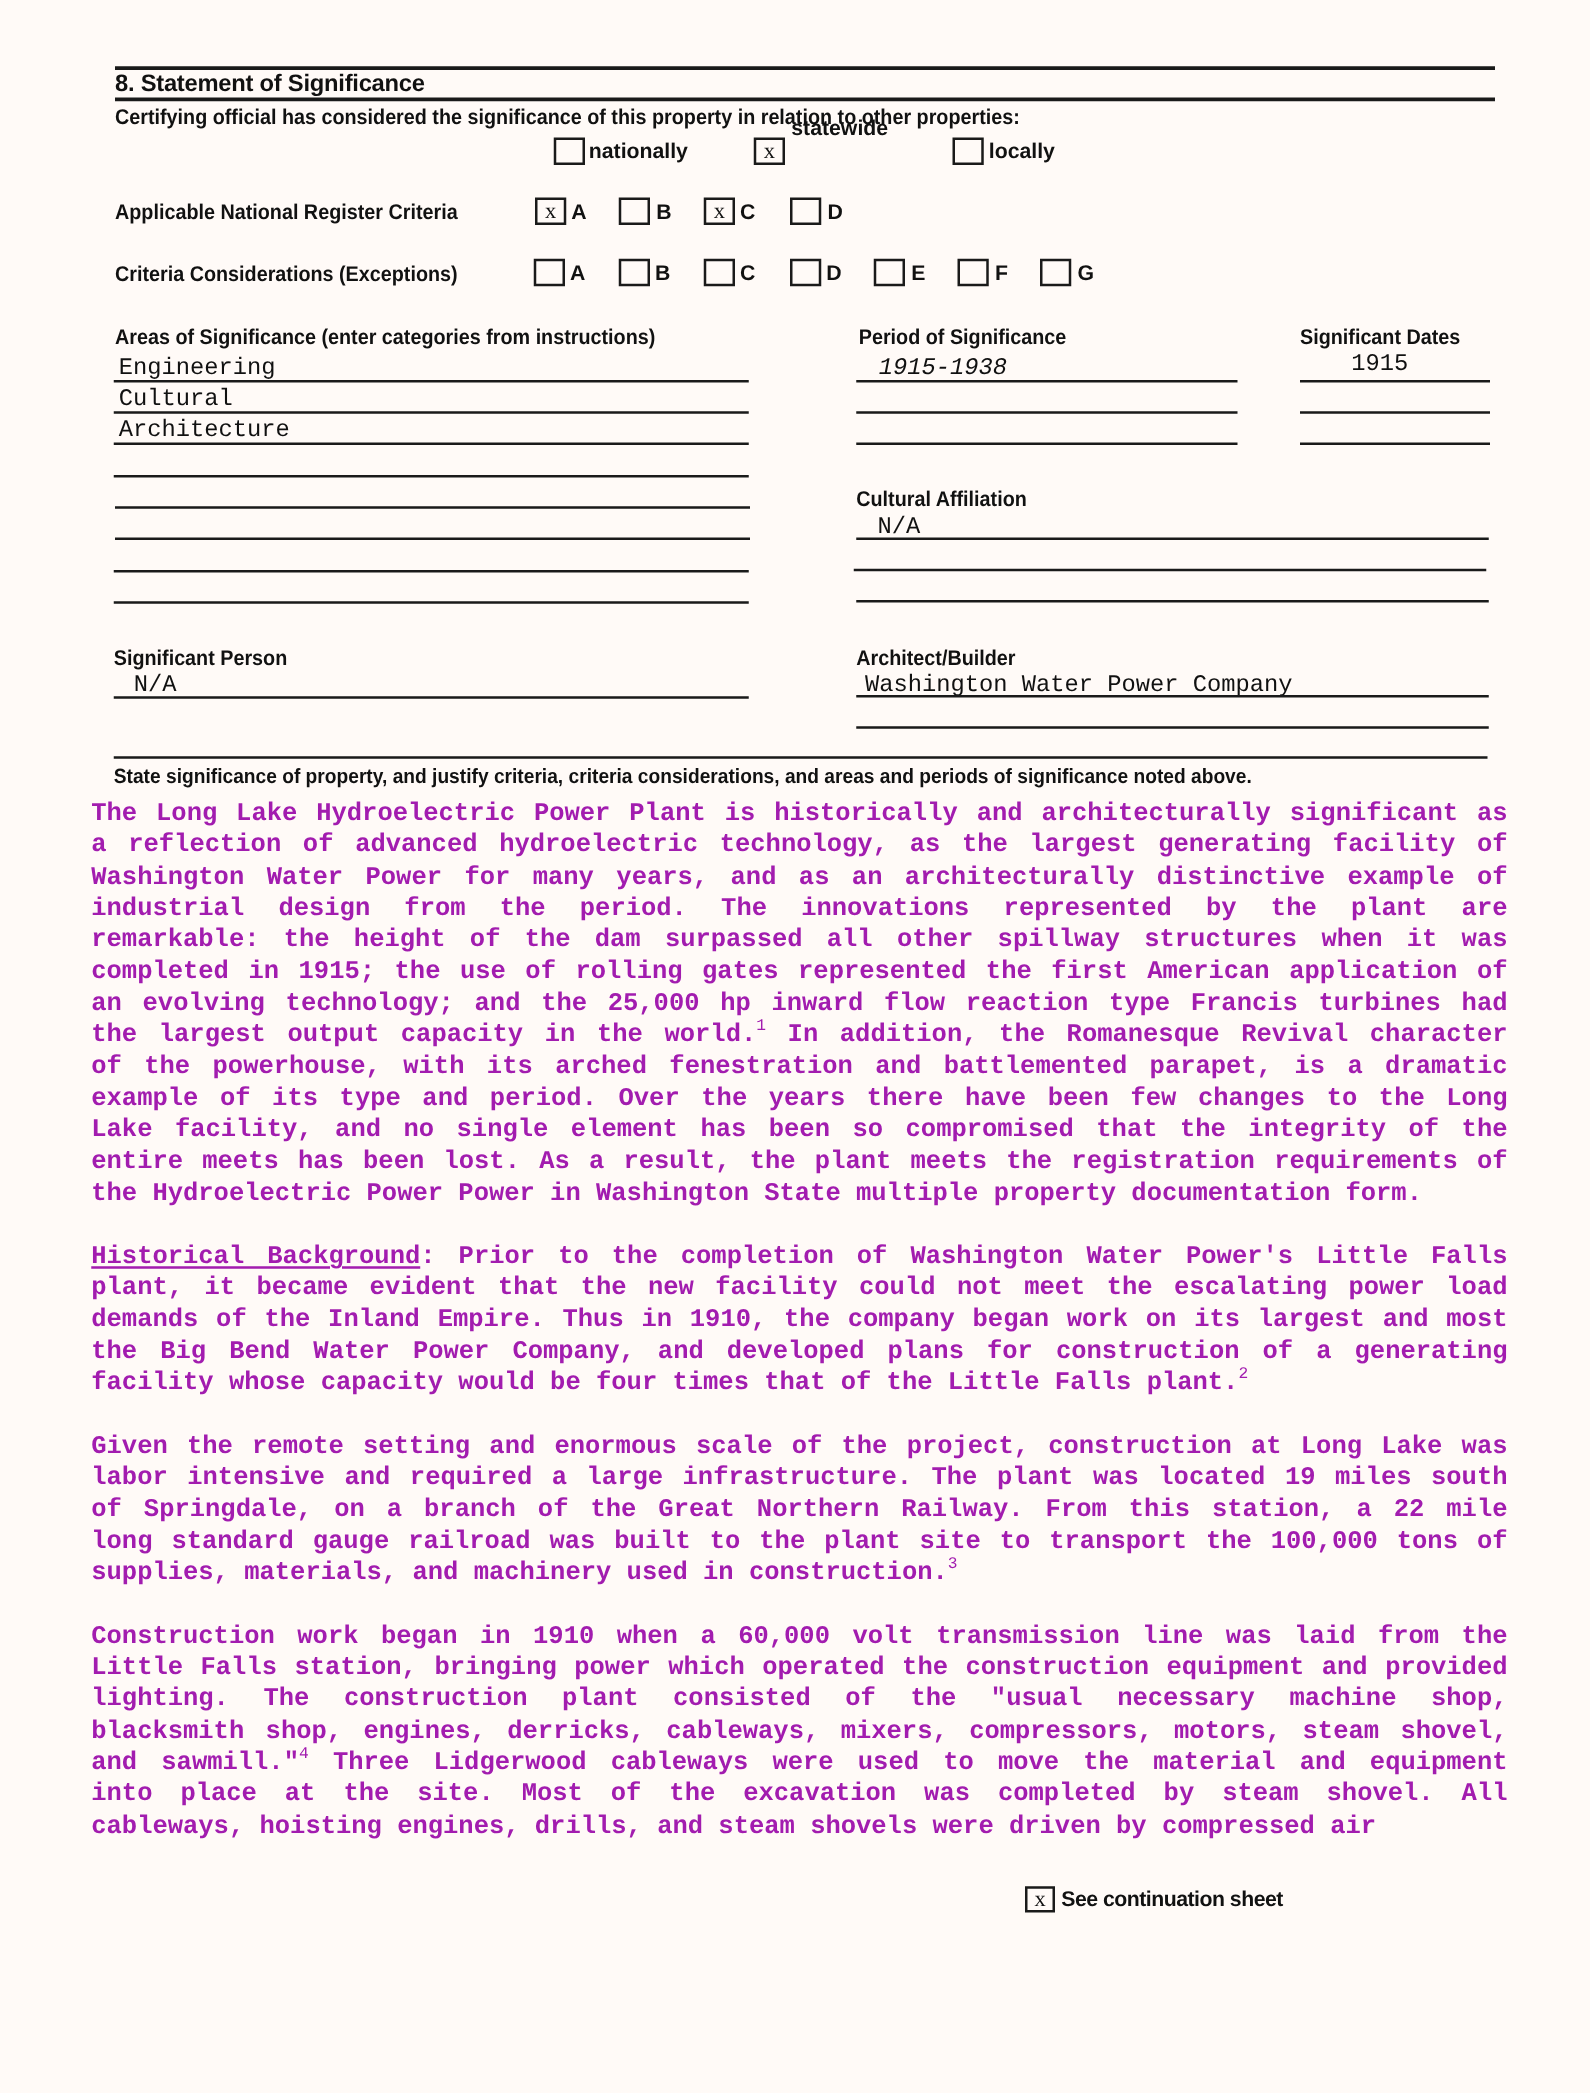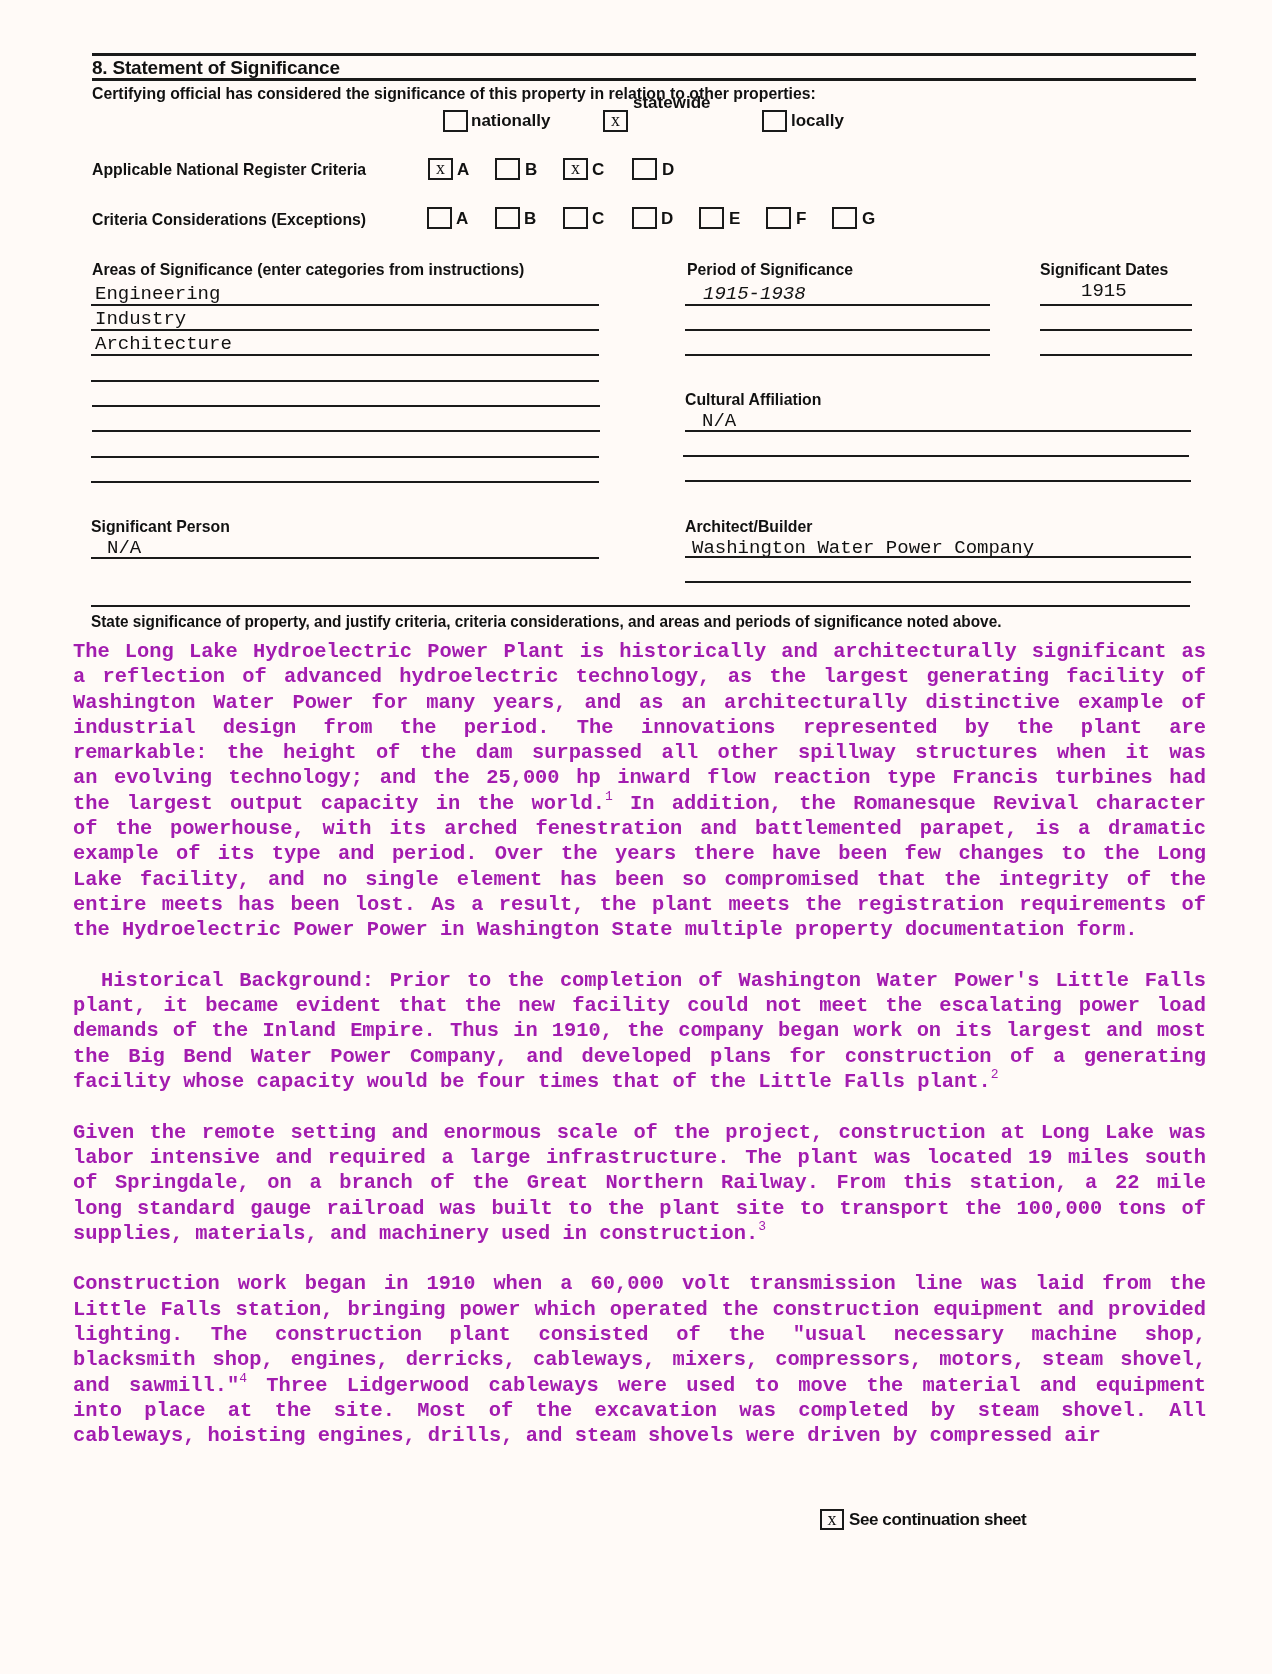--- a/index.html
+++ b/index.html
@@ -13,21 +13,21 @@
   .hdr { font-size: 19px; font-weight: bold; }
   .lbl { font-size: 17px; font-weight: bold; white-space: nowrap; transform: scaleX(0.93); transform-origin: left center; }
   .mono { font-family: "Liberation Mono", monospace; font-size: 19px; white-space: nowrap; color: #111; }
   .cb { position: absolute; width: 25px; height: 22px; border: 2px solid #1a1a1a; font-family: "Liberation Serif", serif; font-size: 18px; line-height: 17px; text-align: center; }
   .cb-lbl { position: absolute; font-size: 17px; font-weight: bold; white-space: nowrap; }
   .body-text { position: absolute; left: 73px; width: 1133px; font-family: "Liberation Mono", monospace; font-weight: bold; font-size: 20.4px; line-height: 25.3px; text-align: justify; color: #a21caf; }
   .body-text .ln { display: block; height: 25.3px; white-space: nowrap; text-align: justify; text-align-last: justify; overflow: visible; }
   .body-text .ln.last { text-align-last: left; }
   .body-text .blank { display: block; height: 25.3px; }
   sup { font-size: 13px; vertical-align: 9px; line-height: 0; font-weight: normal; }
-  .u { text-underline-offset: 3px; margin-left: 28px; }
+  .u { text-decoration: underline; text-underline-offset: 3px; }
 </style>
 </head>
 <body>
 
 <div class="rule thick" style="left:92px; top:53px; width:1104px;"></div>
 <div class="abs sans hdr" style="left:92px; top:57px;">8. Statement of Significance</div>
 <div class="rule thick" style="left:92px; top:78px; width:1104px;"></div>
 <div class="abs lbl" style="left:92px; top:84px;">Certifying official has considered the significance of this property in relation to other properties:</div>
 
 <div>
@@ -66,21 +66,21 @@
   <div class="cb" style="left:766px; top:207px;"></div>
   <div class="cb-lbl" style="left:796px; top:209px;">F</div>
   <div class="cb" style="left:832px; top:207px;"></div>
   <div class="cb-lbl" style="left:862px; top:209px;">G</div>
 </div>
 
 <div class="abs lbl" style="left:92px; top:260px;">Areas of Significance (enter categories from instructions)</div>
 <div>
   <div class="abs mono" style="left:95px; top:283px;">Engineering</div>
   <div class="rule thin" style="left:91px; top:304px; width:508px;"></div>
-  <div class="abs mono" style="left:95px; top:308px;">Industry</div>
+  <div class="abs mono" style="left:95px; top:308px;">Cultural</div>
   <div class="rule thin" style="left:91px; top:329px; width:508px;"></div>
   <div class="abs mono" style="left:95px; top:333px;">Architecture</div>
   <div class="rule thin" style="left:91px; top:354px; width:508px;"></div>
   <div class="rule thin" style="left:91px; top:380px; width:508px;"></div>
   <div class="rule thin" style="left:92px; top:405px; width:508px;"></div>
   <div class="rule thin" style="left:92px; top:430px; width:508px;"></div>
   <div class="rule thin" style="left:91px; top:456px; width:508px;"></div>
   <div class="rule thin" style="left:91px; top:481px; width:508px;"></div>
 </div>
 
@@ -113,20 +113,21 @@
 
 <div class="rule thin" style="left:91px; top:605px; width:1099px;"></div>
 <div class="abs lbl" style="left:91px; top:612px; font-size:16.5px;">State significance of property, and justify criteria, criteria considerations, and areas and periods of significance noted above.</div>
 
 <div class="body-text" style="top:639px;">
   <span class="ln">The Long Lake Hydroelectric Power Plant is historically and architecturally significant as</span>
   <span class="ln">a reflection of advanced hydroelectric technology, as the largest generating facility of</span>
   <span class="ln">Washington Water Power for many years, and as an architecturally distinctive example of</span>
   <span class="ln">industrial design from the period.  The innovations represented by the plant are</span>
   <span class="ln">remarkable:  the height of the dam surpassed all other spillway structures when it was</span>
+  <span class="ln">completed in 1915; the use of rolling gates represented the first American application of</span>
   <span class="ln">an evolving technology; and the 25,000 hp inward flow reaction type Francis turbines had</span>
   <span class="ln"><span>the largest output capacity in the world.</span><sup>1</sup><span>  In addition, the Romanesque Revival character</span></span>
   <span class="ln">of the powerhouse, with its arched fenestration and battlemented parapet, is a dramatic</span>
   <span class="ln">example of its type and period.  Over the years there have been few changes to the Long</span>
   <span class="ln">Lake facility, and no single element has been so compromised that the integrity of the</span>
   <span class="ln">entire meets has been lost.  As a result, the plant meets the registration requirements of</span>
   <span class="ln last">the Hydroelectric Power Power in Washington State multiple property documentation form.</span>
   <span class="blank"></span>
   <span class="ln"><span class="u">Historical Background</span><span>:  Prior to the completion of Washington Water Power's Little Falls</span></span>
   <span class="ln">plant, it became evident that the new facility could not meet the escalating power load</span>

